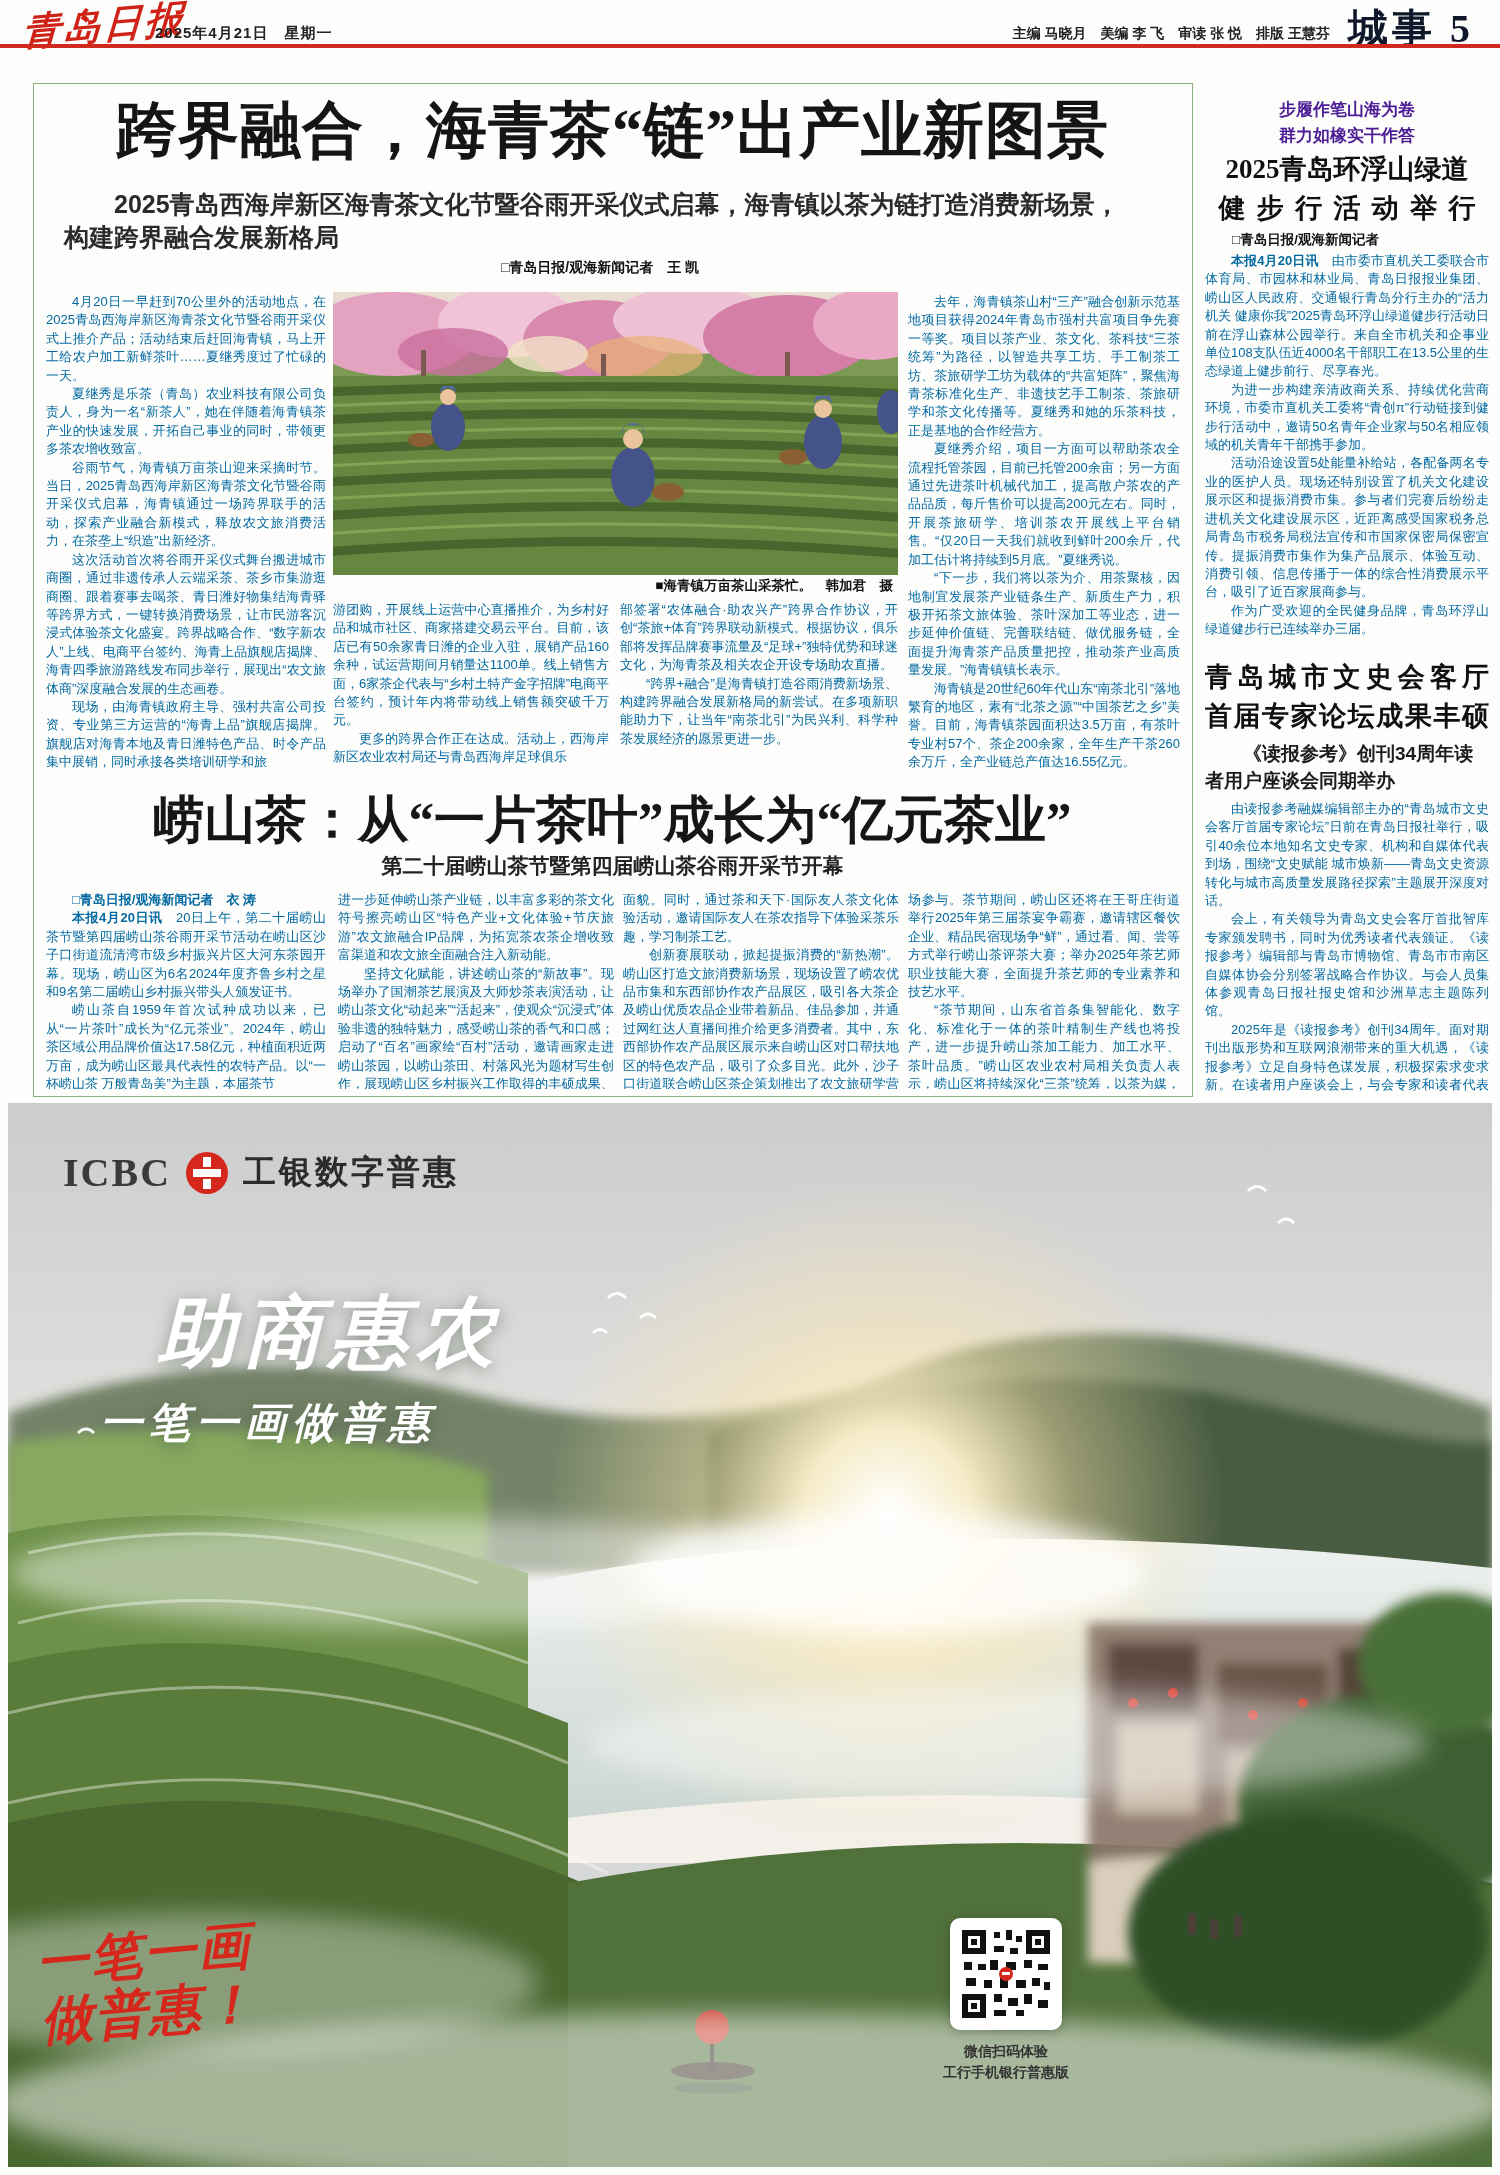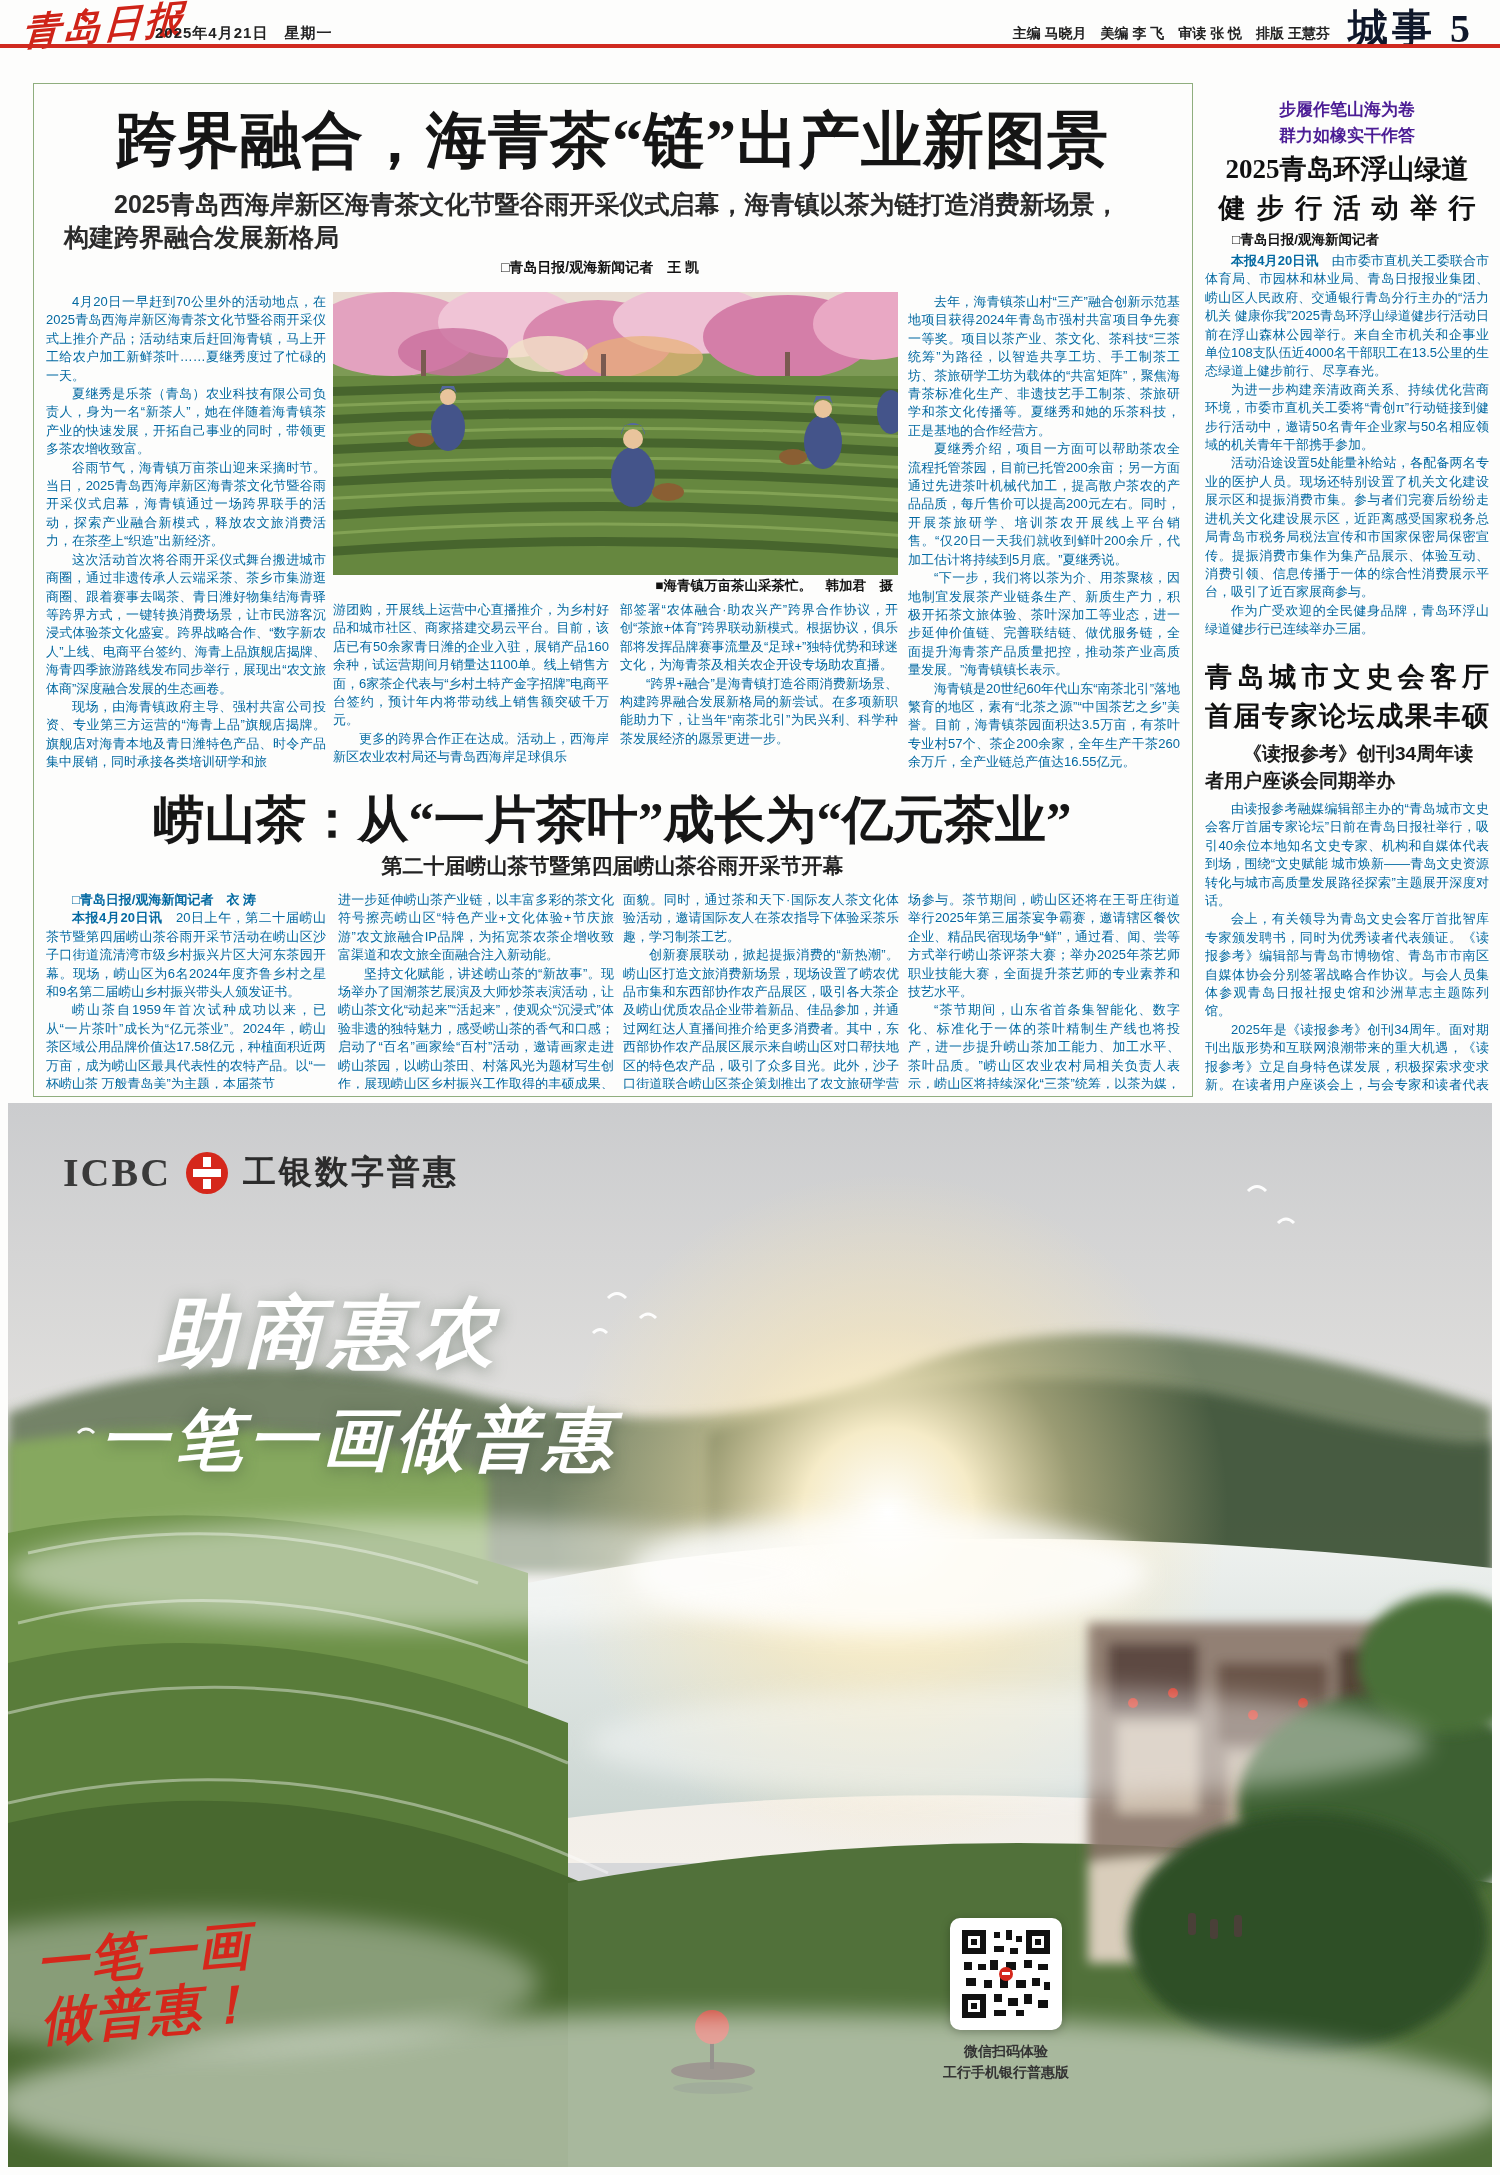--- a/index.html
+++ b/index.html
@@ -10,21 +10,21 @@
         font-size:38px;color:#cf2318;transform:rotate(-5deg) skewX(-8deg);letter-spacing:3px;white-space:nowrap;}
   .m-date{position:absolute;left:155px;top:24px;font-size:15px;font-weight:bold;color:#222;letter-spacing:1px;}
   .m-staff{position:absolute;right:170px;top:25px;font-size:14px;font-weight:bold;color:#222;margin-left:46px;}
   .m-section{position:absolute;right:26px;top:1px;font-size:40px;font-weight:900;color:#0f172a;
         font-family:"Liberation Serif","DejaVu Serif",serif;letter-spacing:4px;}
   .rule-red{position:absolute;left:0;top:44px;width:1500px;height:4px;background:#d02a20;}
   
   .gbox{position:absolute;left:33px;top:83px;width:1158px;height:1012px;border:1px solid #8fae7e;}
   
   .a1-headline{position:absolute;left:45px;top:90px;width:1135px;text-align:center;font-size:61px;font-weight:900;
-        font-family:"Liberation Serif","DejaVu Serif",serif;color:#151515;letter-spacing:1px;white-space:nowrap;margin-top:10px;}
+        font-family:"Liberation Serif","DejaVu Serif",serif;color:#151515;letter-spacing:1px;white-space:nowrap;}
   .a1-subhead{position:absolute;left:64px;top:188px;width:1092px;font-size:25px;line-height:33px;font-weight:700;
         color:#2a2a2a;text-indent:2em;}
   .a1-byline{position:absolute;left:350px;top:259px;width:500px;text-align:center;font-size:14px;font-weight:bold;color:#111;}
   .col{position:absolute;overflow:hidden;}
   .col p{margin:0;text-indent:2em;font-size:13px;line-height:18.4px;text-align:justify;color:#0369a1;}
   .a1c1{left:46px;top:293px;width:280px;height:480px;}
   .a1c4{left:908px;top:293px;width:272px;height:480px;}
   .a1-photo{position:absolute;left:333px;top:292px;width:565px;height:283px;overflow:hidden;background:#6f8f4a;}
   .a1-caption{position:absolute;left:333px;top:577px;width:560px;text-align:right;font-size:13.5px;font-weight:bold;color:#111;}
   .a1c2{left:333px;top:601px;width:276px;height:172px;}
@@ -56,21 +56,21 @@
   .sb2-body{left:1205px;top:800px;width:284px;height:292px;}
   
   .ad{position:absolute;left:8px;top:1103px;width:1484px;height:1064px;overflow:hidden;background:#d7d8da;}
   .scene{position:absolute;left:0;top:0;width:100%;height:100%;}
   .ad-brand{position:absolute;left:55px;top:46px;display:flex;align-items:center;gap:14px;}
   .brand-en{font-size:40px;font-weight:900;color:#3a3a3a;letter-spacing:2px;font-family:"Liberation Serif",serif;}
   .brand-logo{width:44px;height:44px;}
   .brand-cn{font-size:33px;font-weight:900;color:#2c2c2c;letter-spacing:3px;}
   .ad-slogan1{position:absolute;left:150px;top:178px;font-size:78px;font-weight:900;color:#ffffff;
         font-family:"DejaVu Serif",serif;font-style:italic;letter-spacing:8px;text-shadow:0 3px 16px rgba(55,75,55,.5);}
-  .ad-slogan2{position:absolute;left:92px;top:292px;font-size:68px;font-weight:900;color:#ffffff;
+  .ad-slogan2{position:absolute;left:92px;top:292px;font-size:42px;font-weight:900;color:#ffffff;
         font-family:"DejaVu Serif",serif;font-style:italic;letter-spacing:6px;text-shadow:0 3px 16px rgba(55,75,55,.5);}
   .ad-stamp{position:absolute;left:30px;top:822px;font-size:52px;font-weight:900;font-style:italic;color:#d5271b;
         font-family:"DejaVu Serif",serif;line-height:1.12;transform:rotate(-5deg);letter-spacing:2px;}
   .qr-box{position:absolute;left:942px;top:815px;width:112px;height:112px;background:#fff;border-radius:10px;
         box-shadow:0 2px 10px rgba(0,0,0,.25);display:flex;align-items:center;justify-content:center;}
   .qr-caption{position:absolute;left:878px;top:938px;width:240px;text-align:center;font-size:14px;line-height:21px;
         color:#333;font-weight:600;}
 </style>
 </head>
 <body>

